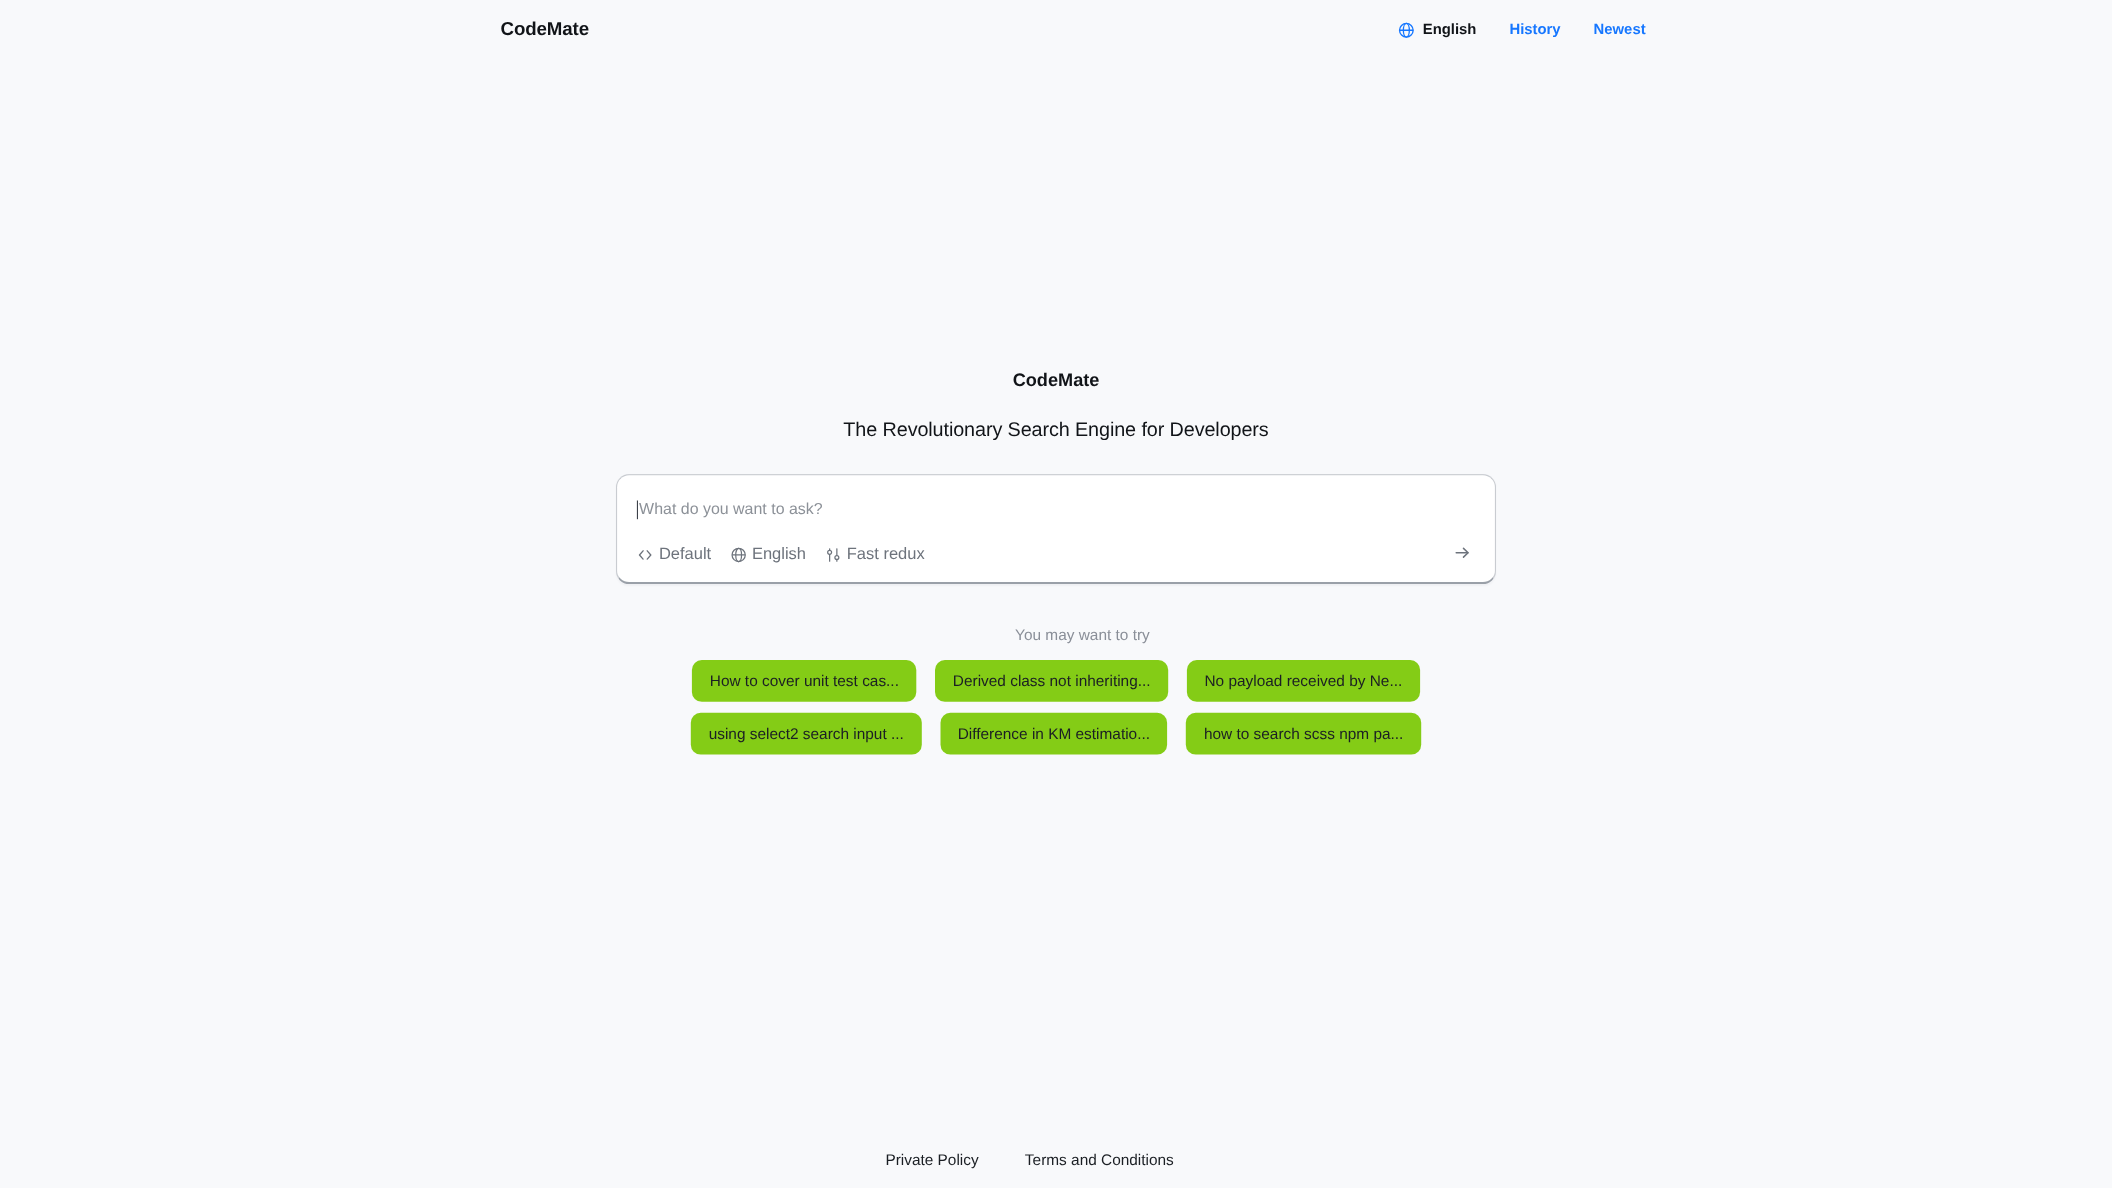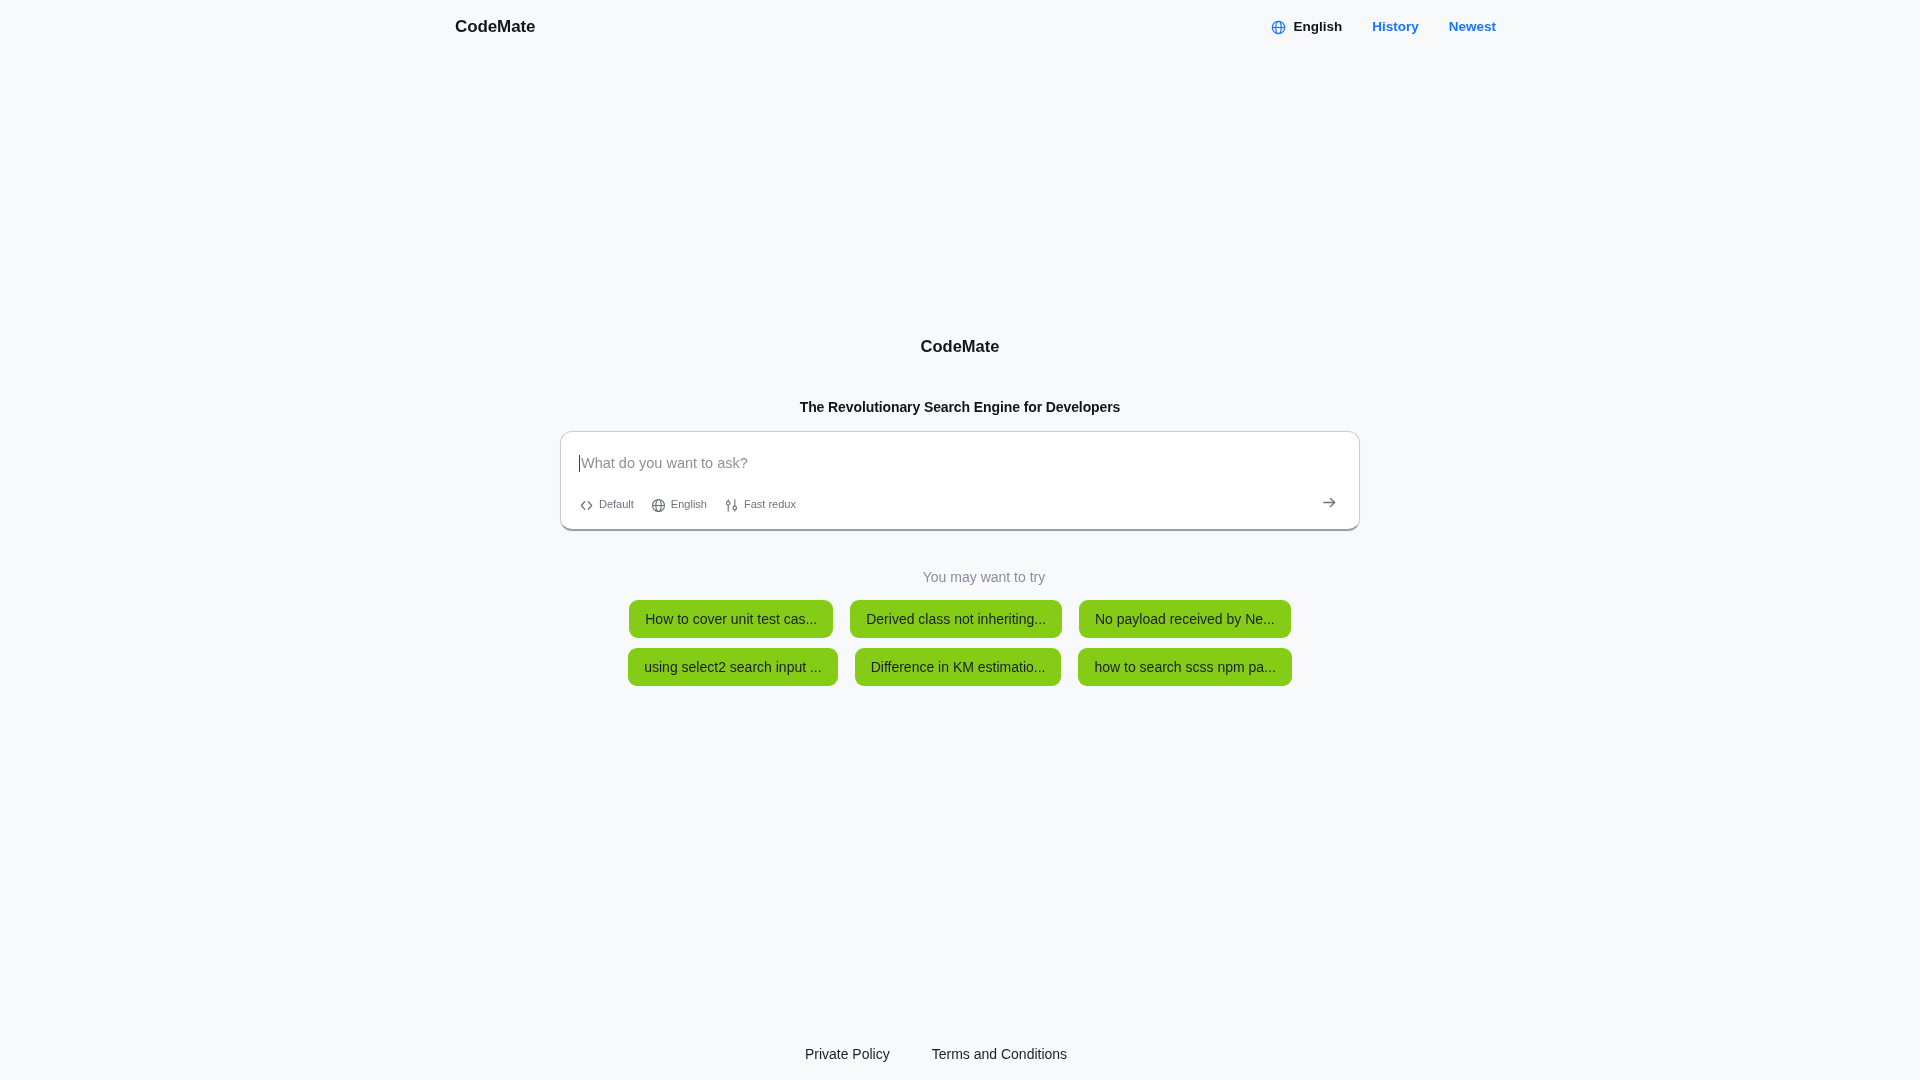--- a/index.html
+++ b/index.html
@@ -92,23 +92,23 @@
   }
 
   .hero-brand {
     font-size: 16.5px;
     font-weight: 700;
     color: #111418;
     line-height: 22px;
   }
 
   .hero-tagline {
-    margin-top: 37px;
-    font-size: 14px;
-    font-weight: 700;
+    margin-top: 20px;
+    font-size: 18px;
+    font-weight: 400;
     color: #111418;
     letter-spacing: -0.1px;
     line-height: 26px;
   }
 
   
   .search-wrap {
     position: absolute;
     left: 560px;
     top: 431px;
@@ -153,26 +153,26 @@
     left: 18px;
     bottom: 14px;
     right: 18px;
     height: 22px;
     display: flex;
     align-items: center;
   }
 
   .tool-chip {
     display: flex;
-    align-items: flex-end;
+    align-items: center;
     gap: 5px;
     margin-right: 17px;
     cursor: pointer;
     color: #6d737c;
-    font-size: 11px;
+    font-size: 15px;
     line-height: 18px;
     white-space: nowrap;
   }
 
   .tool-chip svg { display: block; flex: 0 0 auto; }
 
   .submit-btn {
     margin-left: auto;
     width: 24px;
     height: 24px;

